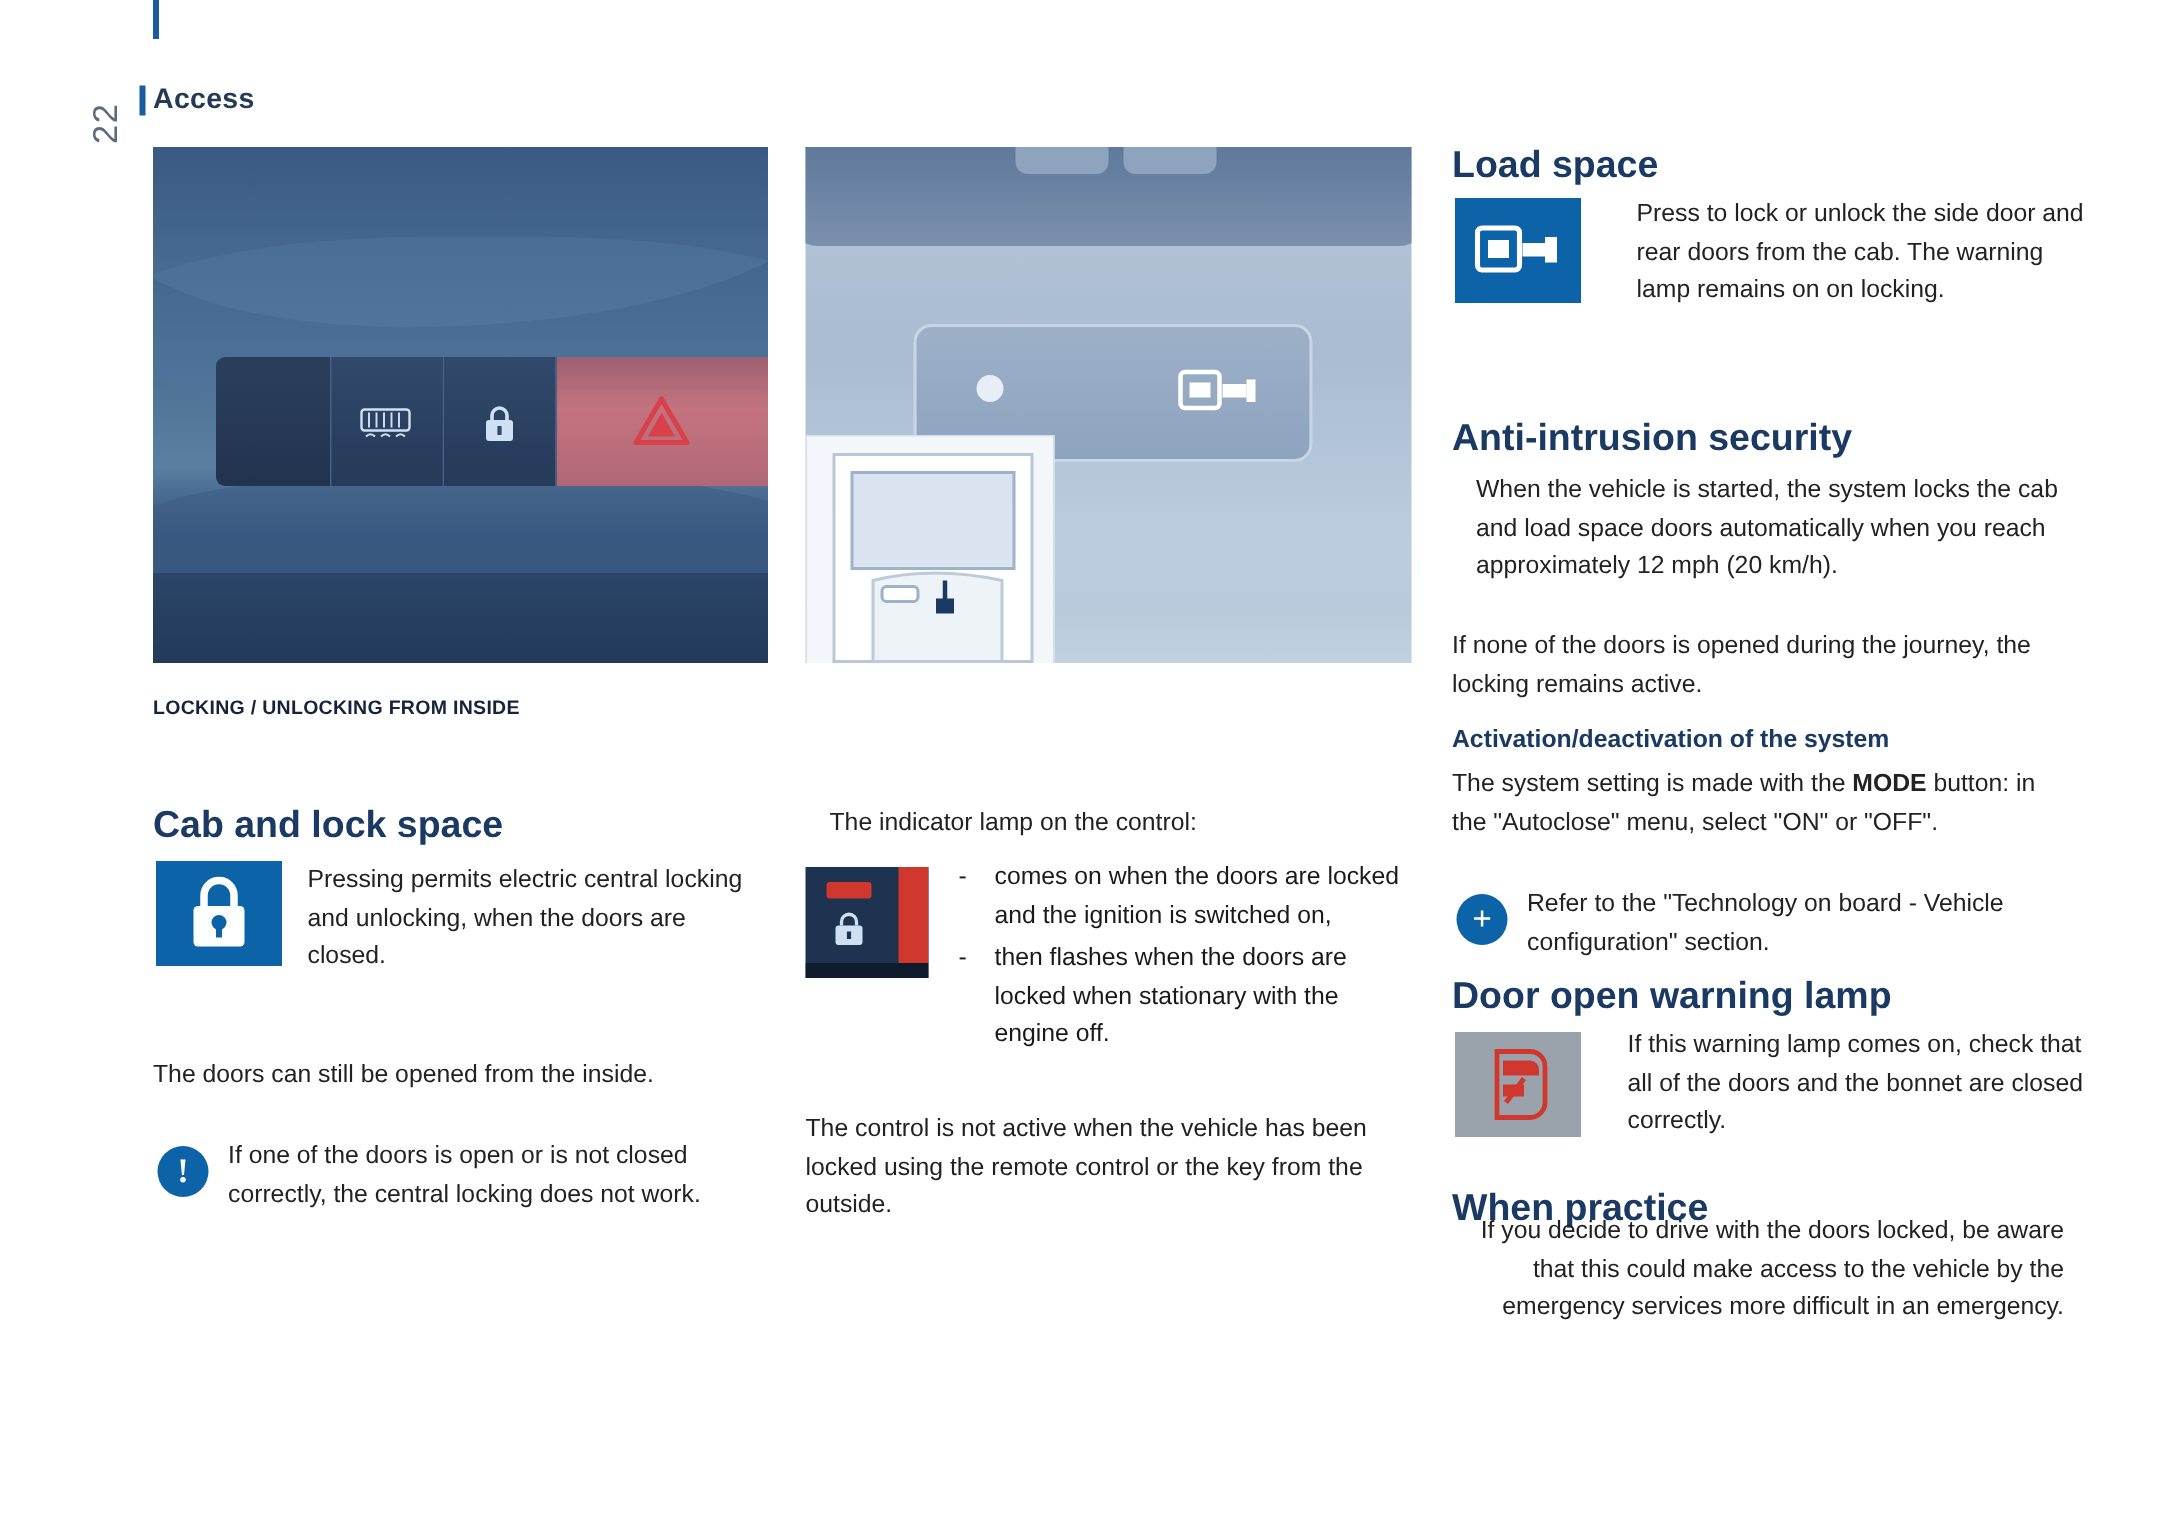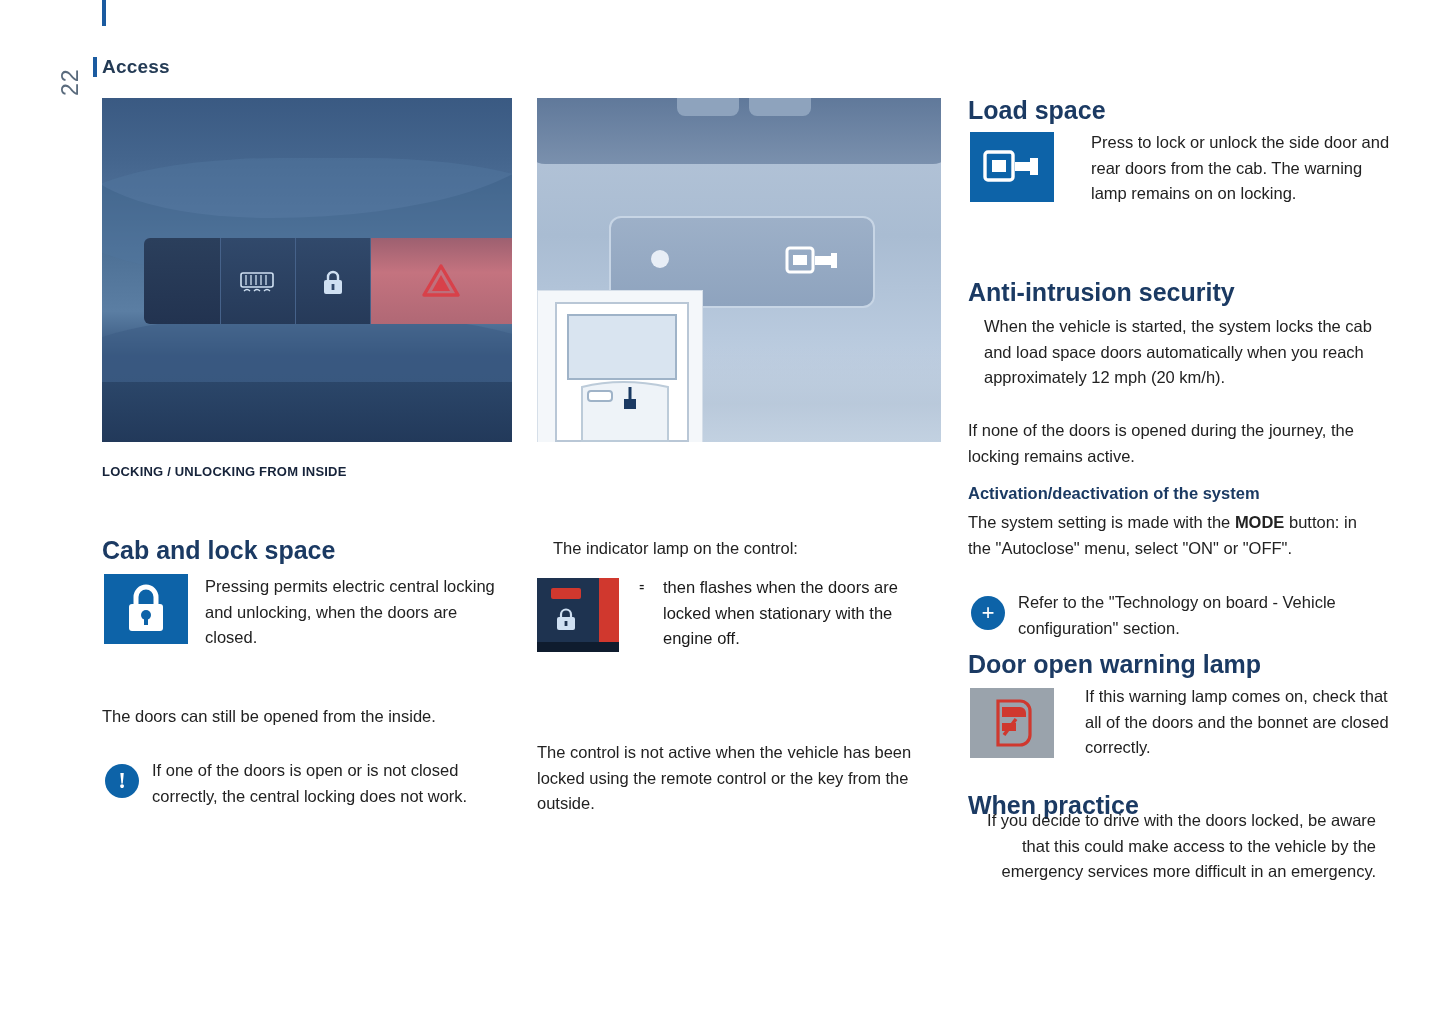--- a/index.html
+++ b/index.html
@@ -353,20 +353,21 @@
         <rect x="2" y="9" width="18" height="13" rx="2" fill="#cfe0f2"></rect>
         <path d="M6 9 V6.5 a5 5 0 0 1 10 0 V9" fill="none" stroke="#cfe0f2" stroke-width="2.2"></path>
         <rect x="9.6" y="13" width="2.8" height="5" fill="#1e3350"></rect>
       </svg>
       <div class="base"></div>
     </div>
 
     <ul class="dashes" style="position:absolute; left:126px; top:476px; width:276px;">
       <li>
         <span class="dash-marker" style="left:-24px;">-</span>
+        <span>comes on when the doors are locked and the ignition is switched on,</span>
       </li>
       <li style="margin-top:3px;">
         <span class="dash-marker" style="left:-24px;">-</span>
         <span>then flashes when the doors are locked when stationary with the engine off.</span>
       </li>
     </ul>
 
     <p class="body" style="position:absolute; left:0; top:644px; width:404px;">The control is not active when the vehicle has been locked using the remote control or the key from the outside.</p>
   </div>
 

